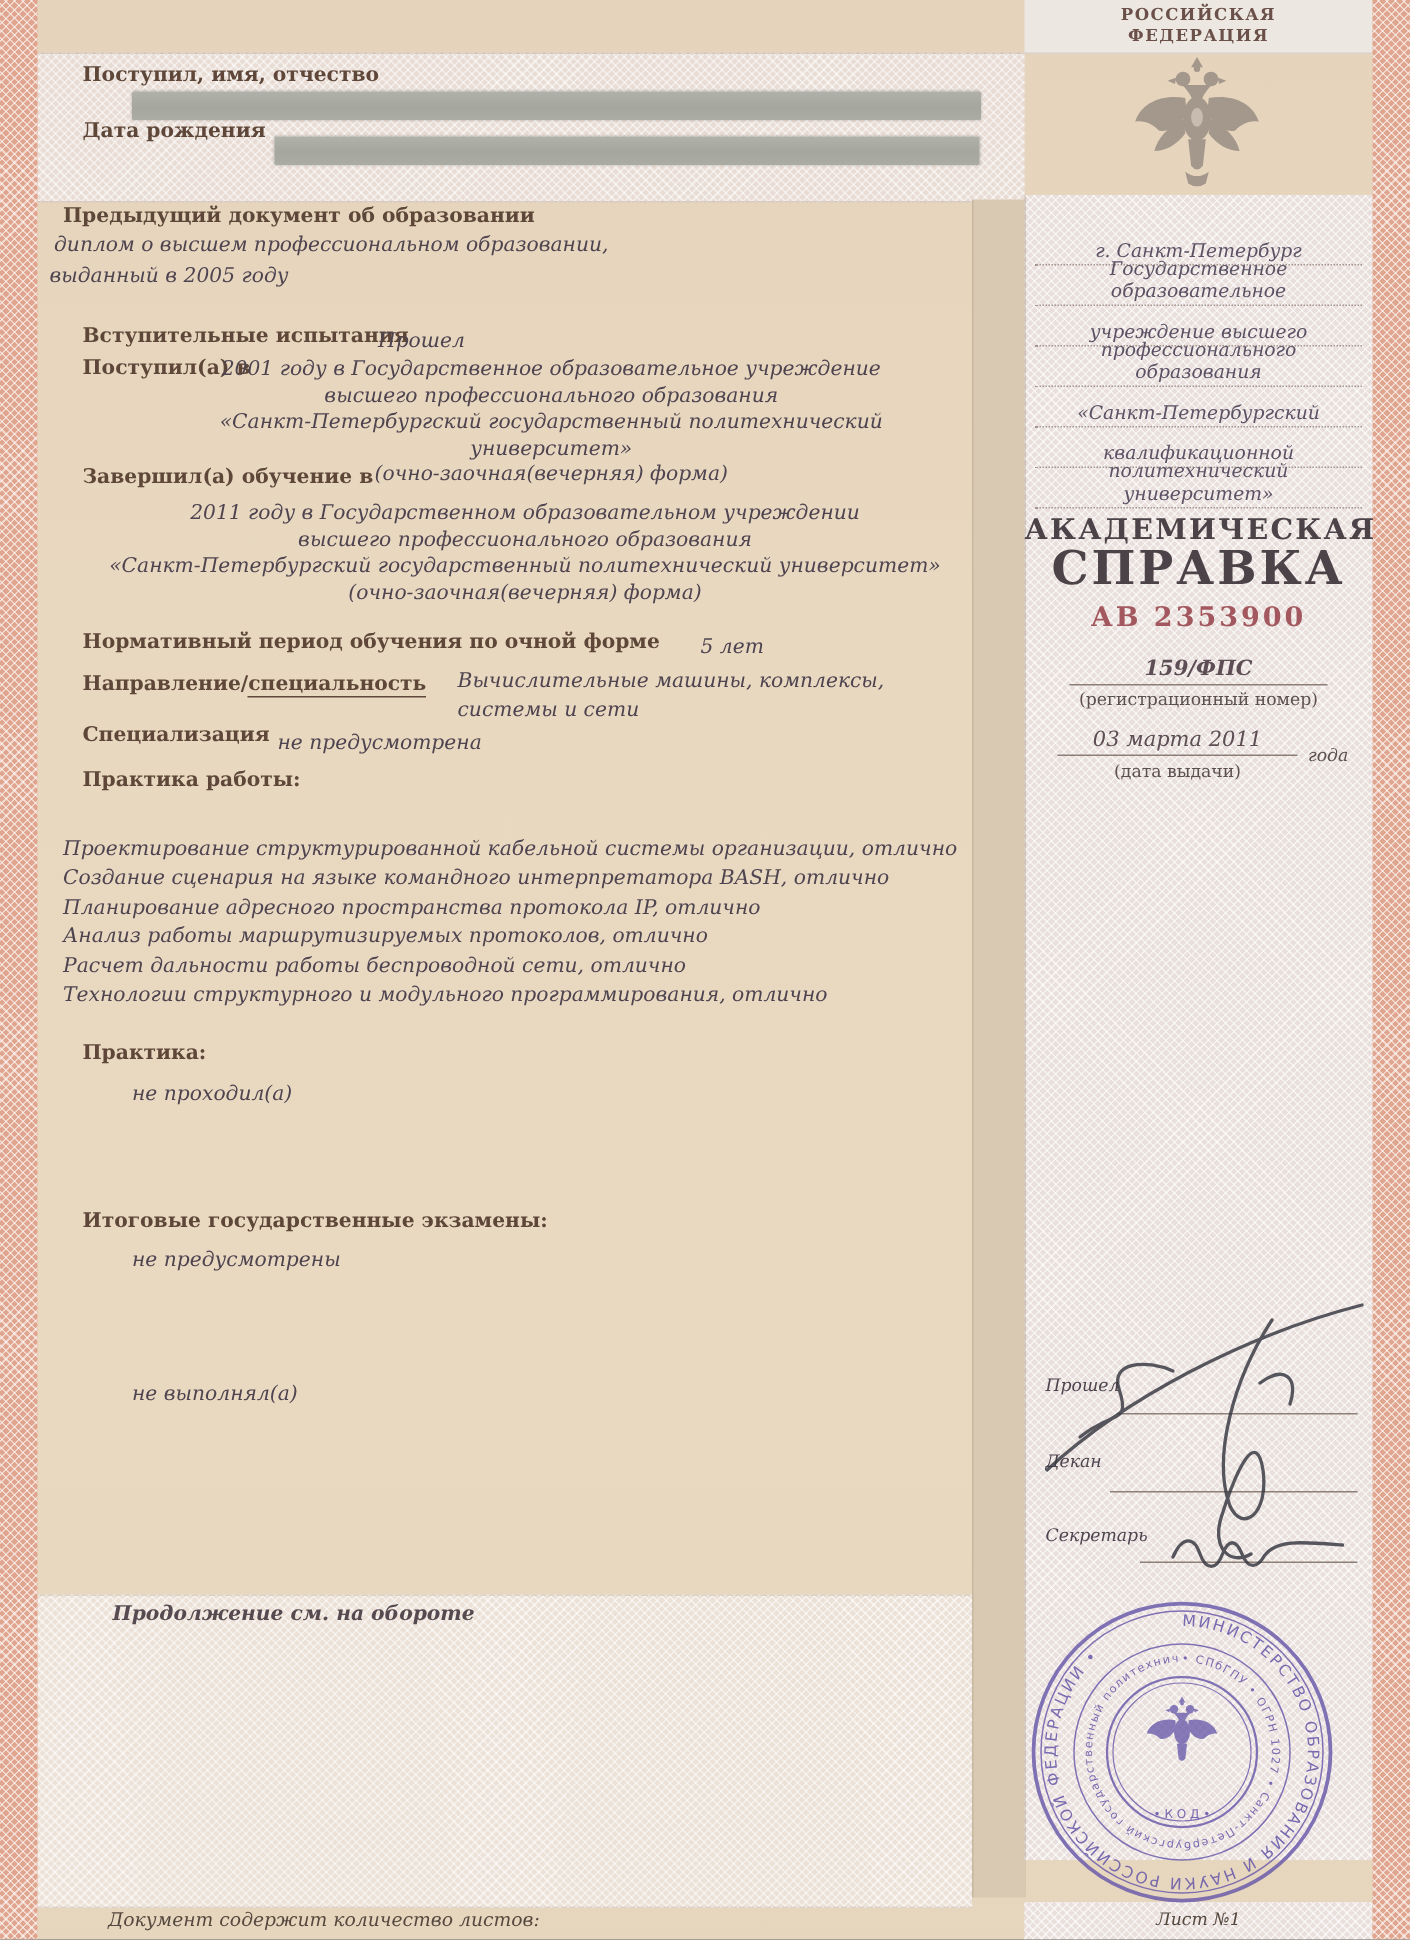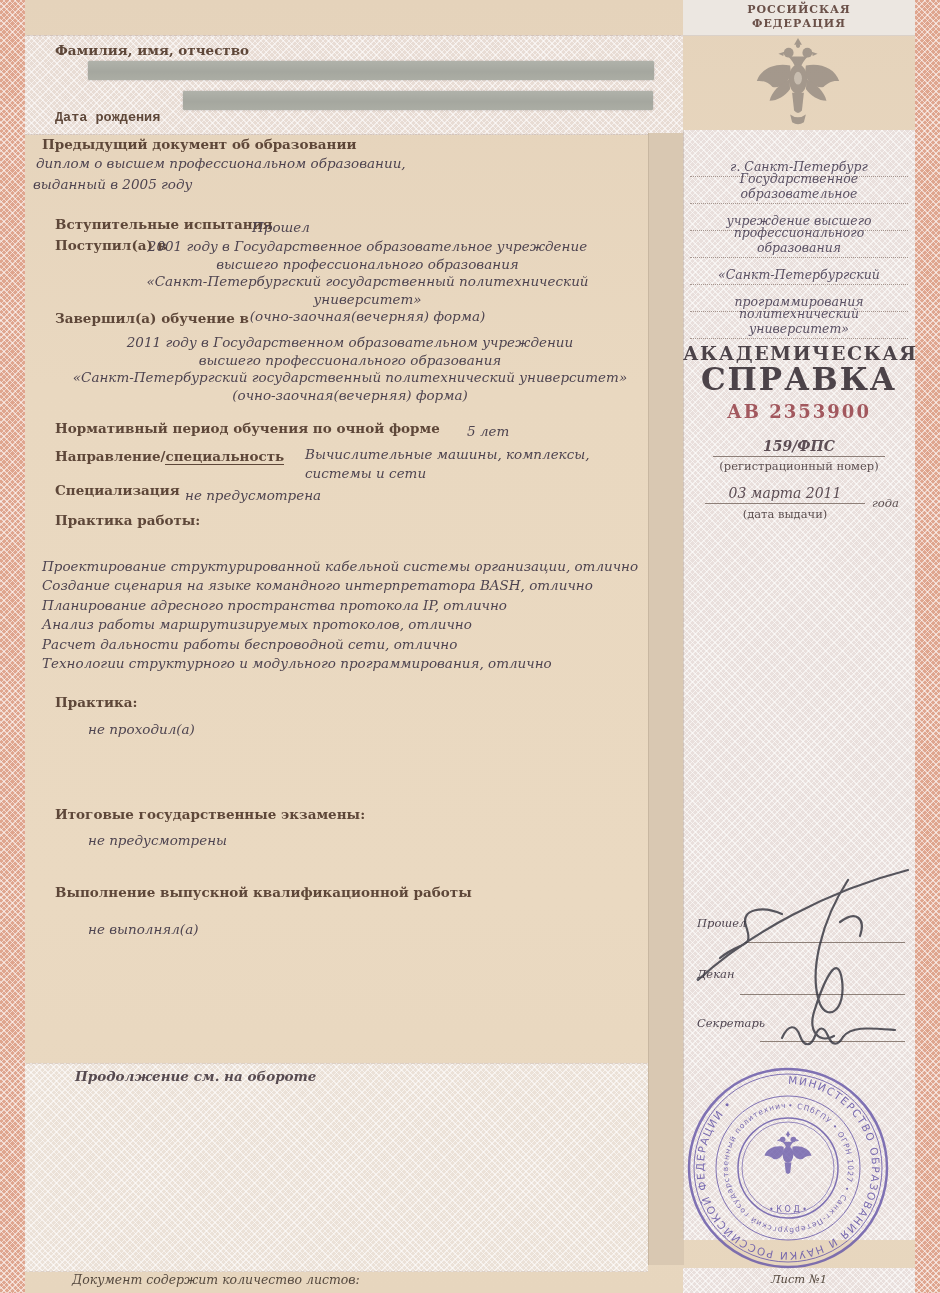--- a/index.html
+++ b/index.html
@@ -68,23 +68,23 @@
       <path d="M42 30 C27 27 12 33 8 46 C15 45 20 48 24 52 C32 54 39 47 43 40 Z"></path>
       <path d="M58 30 C73 27 88 33 92 46 C85 45 80 48 76 52 C68 54 61 47 57 40 Z"></path>
       <path d="M41 44 C31 49 23 57 21 66 C29 66 37 61 42 54 Z"></path>
       <path d="M59 44 C69 49 77 57 79 66 C71 66 63 61 58 54 Z"></path>
       <path d="M44 58 L56 58 L54 76 Q50 81 46 76 Z"></path>
       <path d="M42 80 Q50 86 58 80 L56 88 Q50 92 44 88 Z"></path>
     </g>
     <ellipse cx="50" cy="43" rx="4" ry="6.5" fill="#cfc5b8" opacity="0.8"></ellipse>
   </svg>
 
-  <div class="abs lbl" style="left:55px;top:42px;">Фамилия, имя, отчество</div>
+  <div class="abs lbl" style="left:55px;top:42px;">Поступил, имя, отчество</div>
   <div class="abs redact" style="left:88px;top:61px;width:566px;height:19px;"></div>
-  <div class="abs lbl" style="left:55px;top:110px;font-family:Liberation Mono, monospace;">Дата рождения</div>
+  <div class="abs lbl" style="left:55px;top:79px;">Дата рождения</div>
   <div class="abs redact" style="left:183px;top:91px;width:470px;height:19px;"></div>
 
   <div class="abs lbl" style="left:42px;top:136px;">Предыдущий документ об образовании</div>
   <div class="abs val" style="left:36px;top:155px;">диплом о высшем профессиональном образовании,</div>
   <div class="abs val" style="left:33px;top:176px;">выданный в 2005 году</div>
 
   <div class="abs lbl" style="left:55px;top:216px;">Вступительные испытания</div>
   <div class="abs val" style="left:252px;top:219px;">Прошел</div>
 
   <div class="abs lbl" style="left:55px;top:237px;">Поступил(а) в</div>
@@ -121,33 +121,32 @@
   <div class="abs val" style="left:42px;top:616px;">Анализ работы маршрутизируемых протоколов, отлично</div>
   <div class="abs val" style="left:42px;top:636px;">Расчет дальности работы беспроводной сети, отлично</div>
   <div class="abs val" style="left:42px;top:655px;">Технологии структурного и модульного программирования, отлично</div>
 
   <div class="abs lbl" style="left:55px;top:694px;">Практика:</div>
   <div class="abs val" style="left:88px;top:721px;">не проходил(а)</div>
 
   <div class="abs lbl" style="left:55px;top:806px;">Итоговые государственные экзамены:</div>
   <div class="abs val" style="left:88px;top:832px;">не предусмотрены</div>
 
-  <div class="abs lbl" style="left:55px;top:884px;">Выполнение выпускной квалификационной работы</div>
   <div class="abs val" style="left:88px;top:921px;">не выполнял(а)</div>
 
   <div class="abs val" style="left:75px;top:1068px;font-weight:bold;color:#564a50;">Продолжение см. на обороте</div>
   <div class="abs val" style="left:72px;top:1272px;font-size:12.5px;color:#55493f;">Документ содержит количество листов:</div>
 
   <div class="abs" style="left:690px;top:150px;width:218px;">
     <div class="inst-line side-txt">г. Санкт-Петербург</div>
     <div class="inst-line side-txt">Государственное образовательное</div>
     <div class="inst-line side-txt">учреждение высшего</div>
     <div class="inst-line side-txt">профессионального образования</div>
     <div class="inst-line side-txt">«Санкт-Петербургский</div>
-    <div class="inst-line side-txt">программирования</div>
+    <div class="inst-line side-txt">квалификационной</div>
     <div class="inst-line side-txt">политехнический университет»</div>
   </div>
 
   <div class="abs doc-title" style="left:683px;top:342px;width:232px;font-size:19px;letter-spacing:1.5px;">АКАДЕМИЧЕСКАЯ</div>
   <div class="abs doc-title" style="left:683px;top:361px;width:232px;font-size:31px;letter-spacing:2px;">СПРАВКА</div>
   <div class="abs doc-number" style="left:683px;top:401px;width:232px;font-size:18px;color:#a2585e;">АВ 2353900</div>
 
   <div class="abs uline" style="left:713px;top:438px;width:172px;font-style:italic;font-weight:bold;font-size:14px;color:#5d4e55;">159/ФПС</div>
   <div class="abs caption" style="left:683px;top:459px;width:232px;">(регистрационный номер)</div>
 

